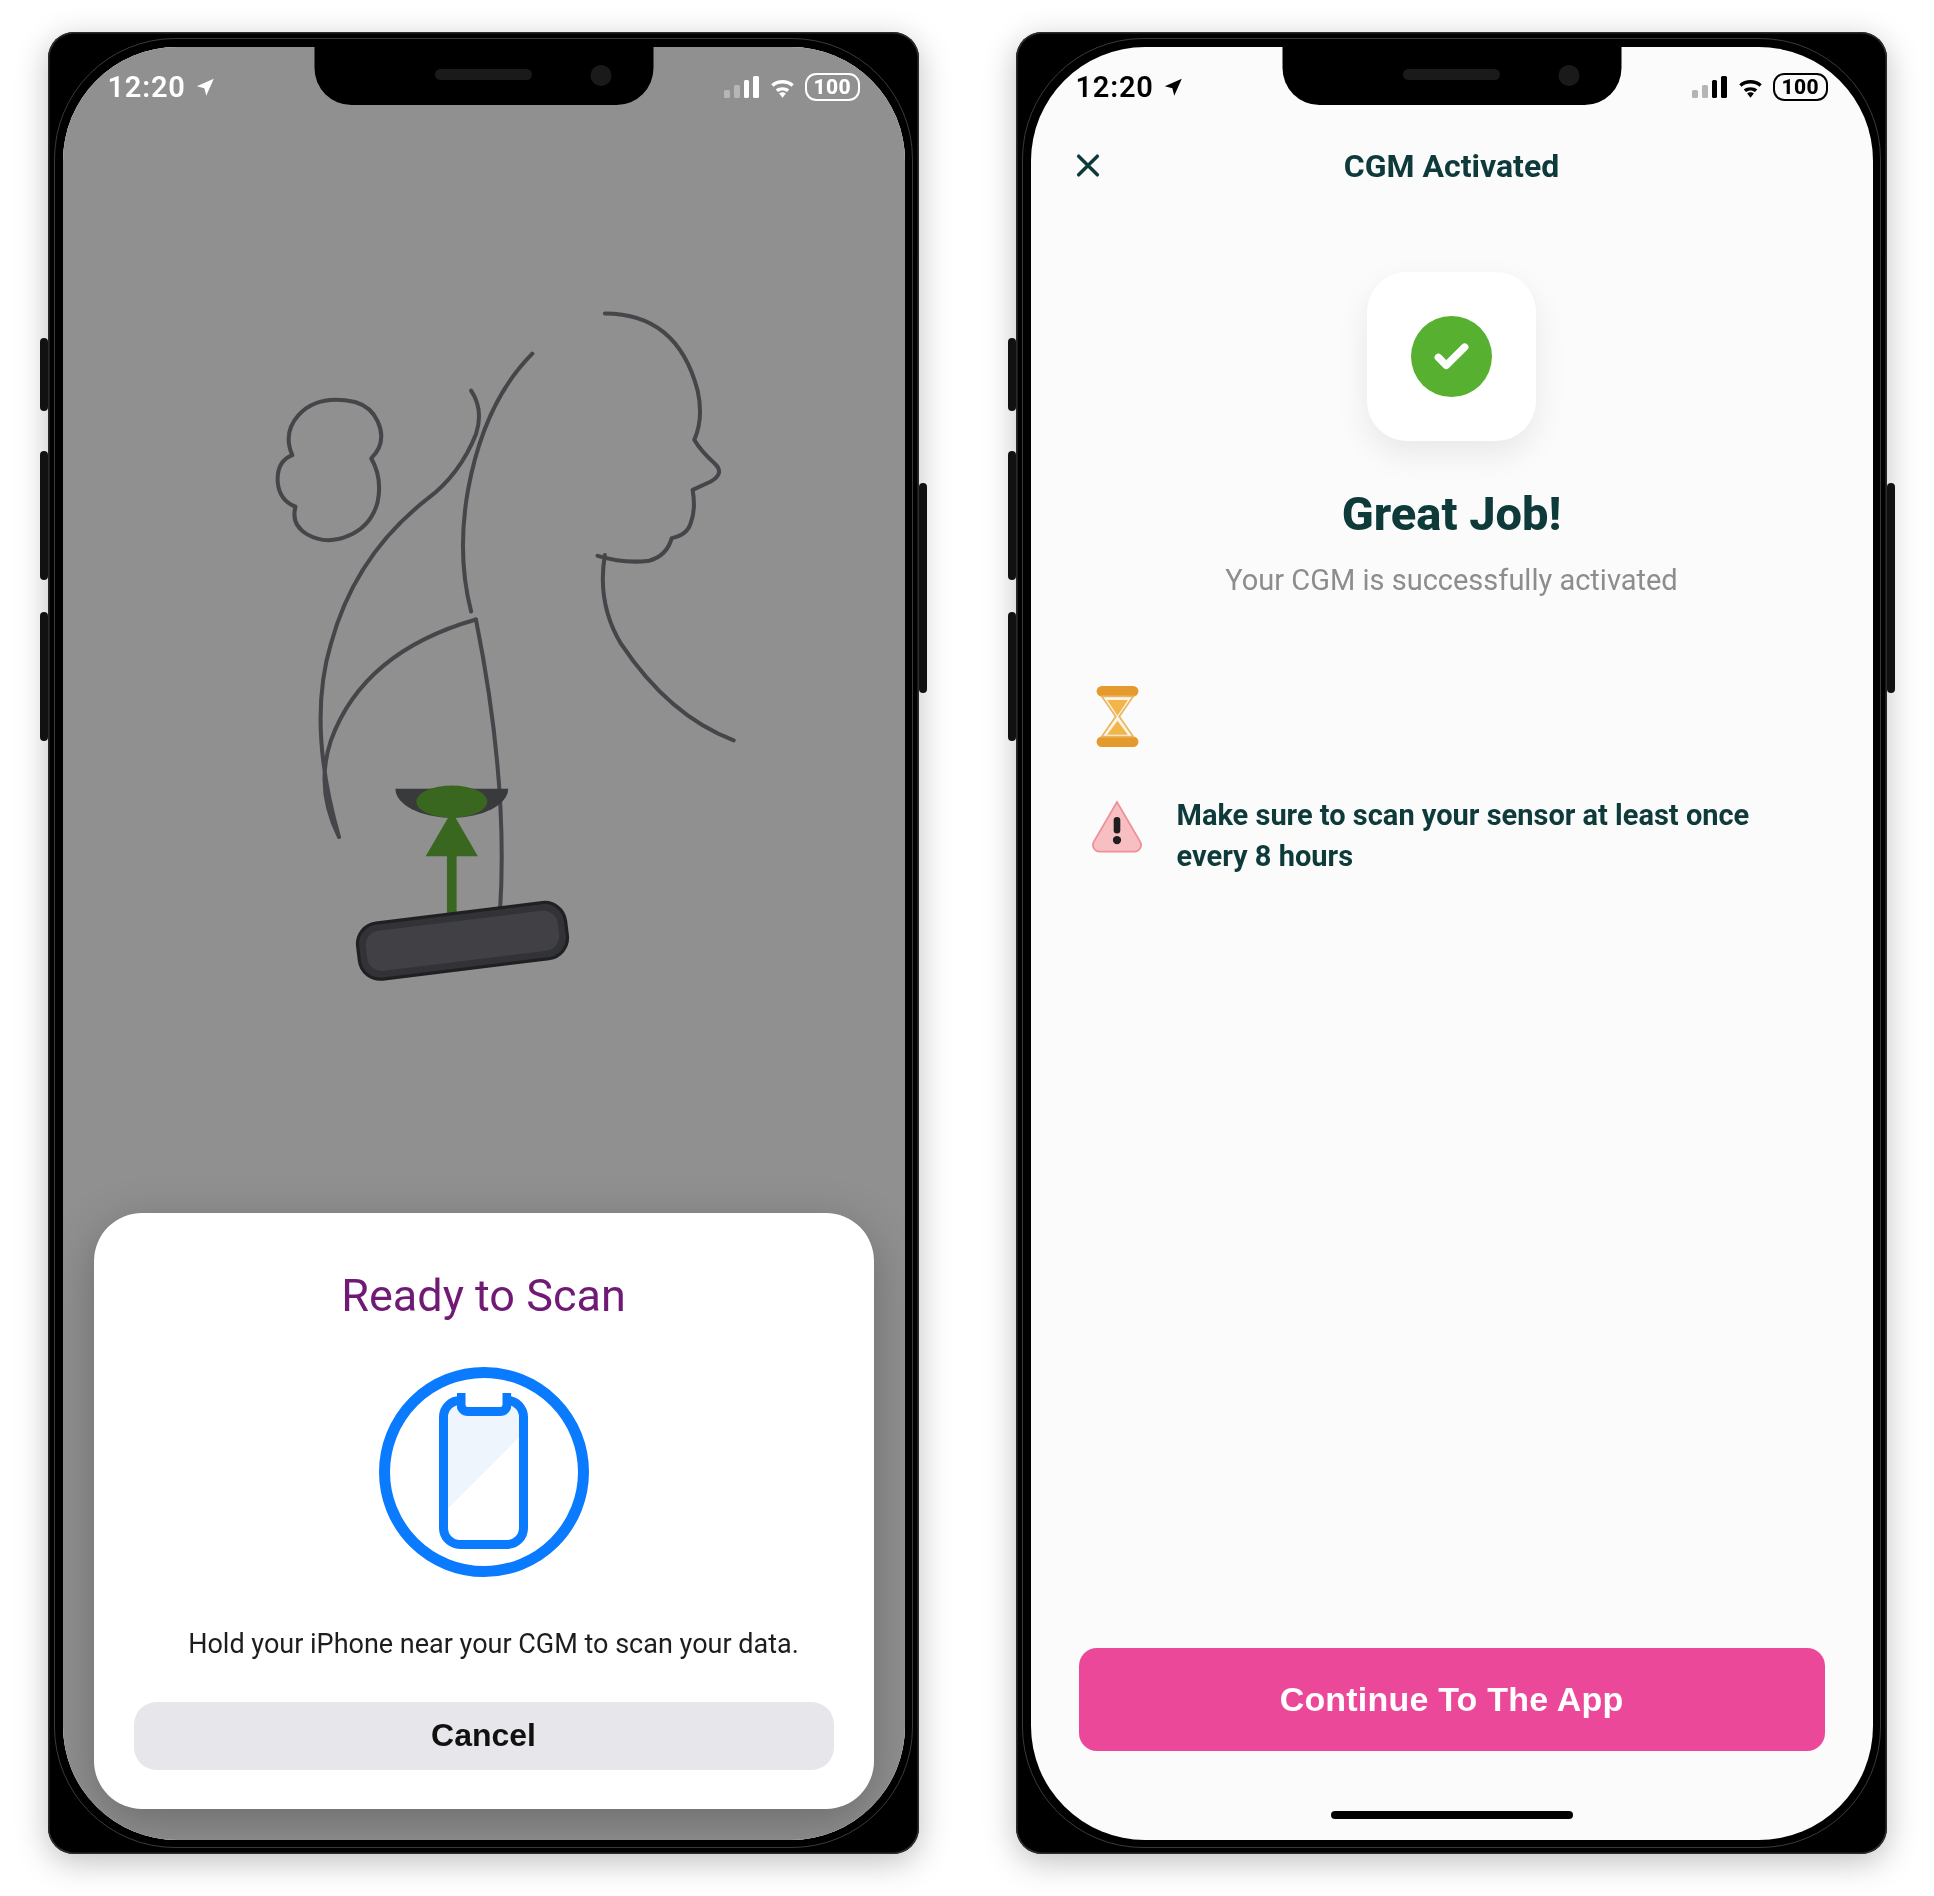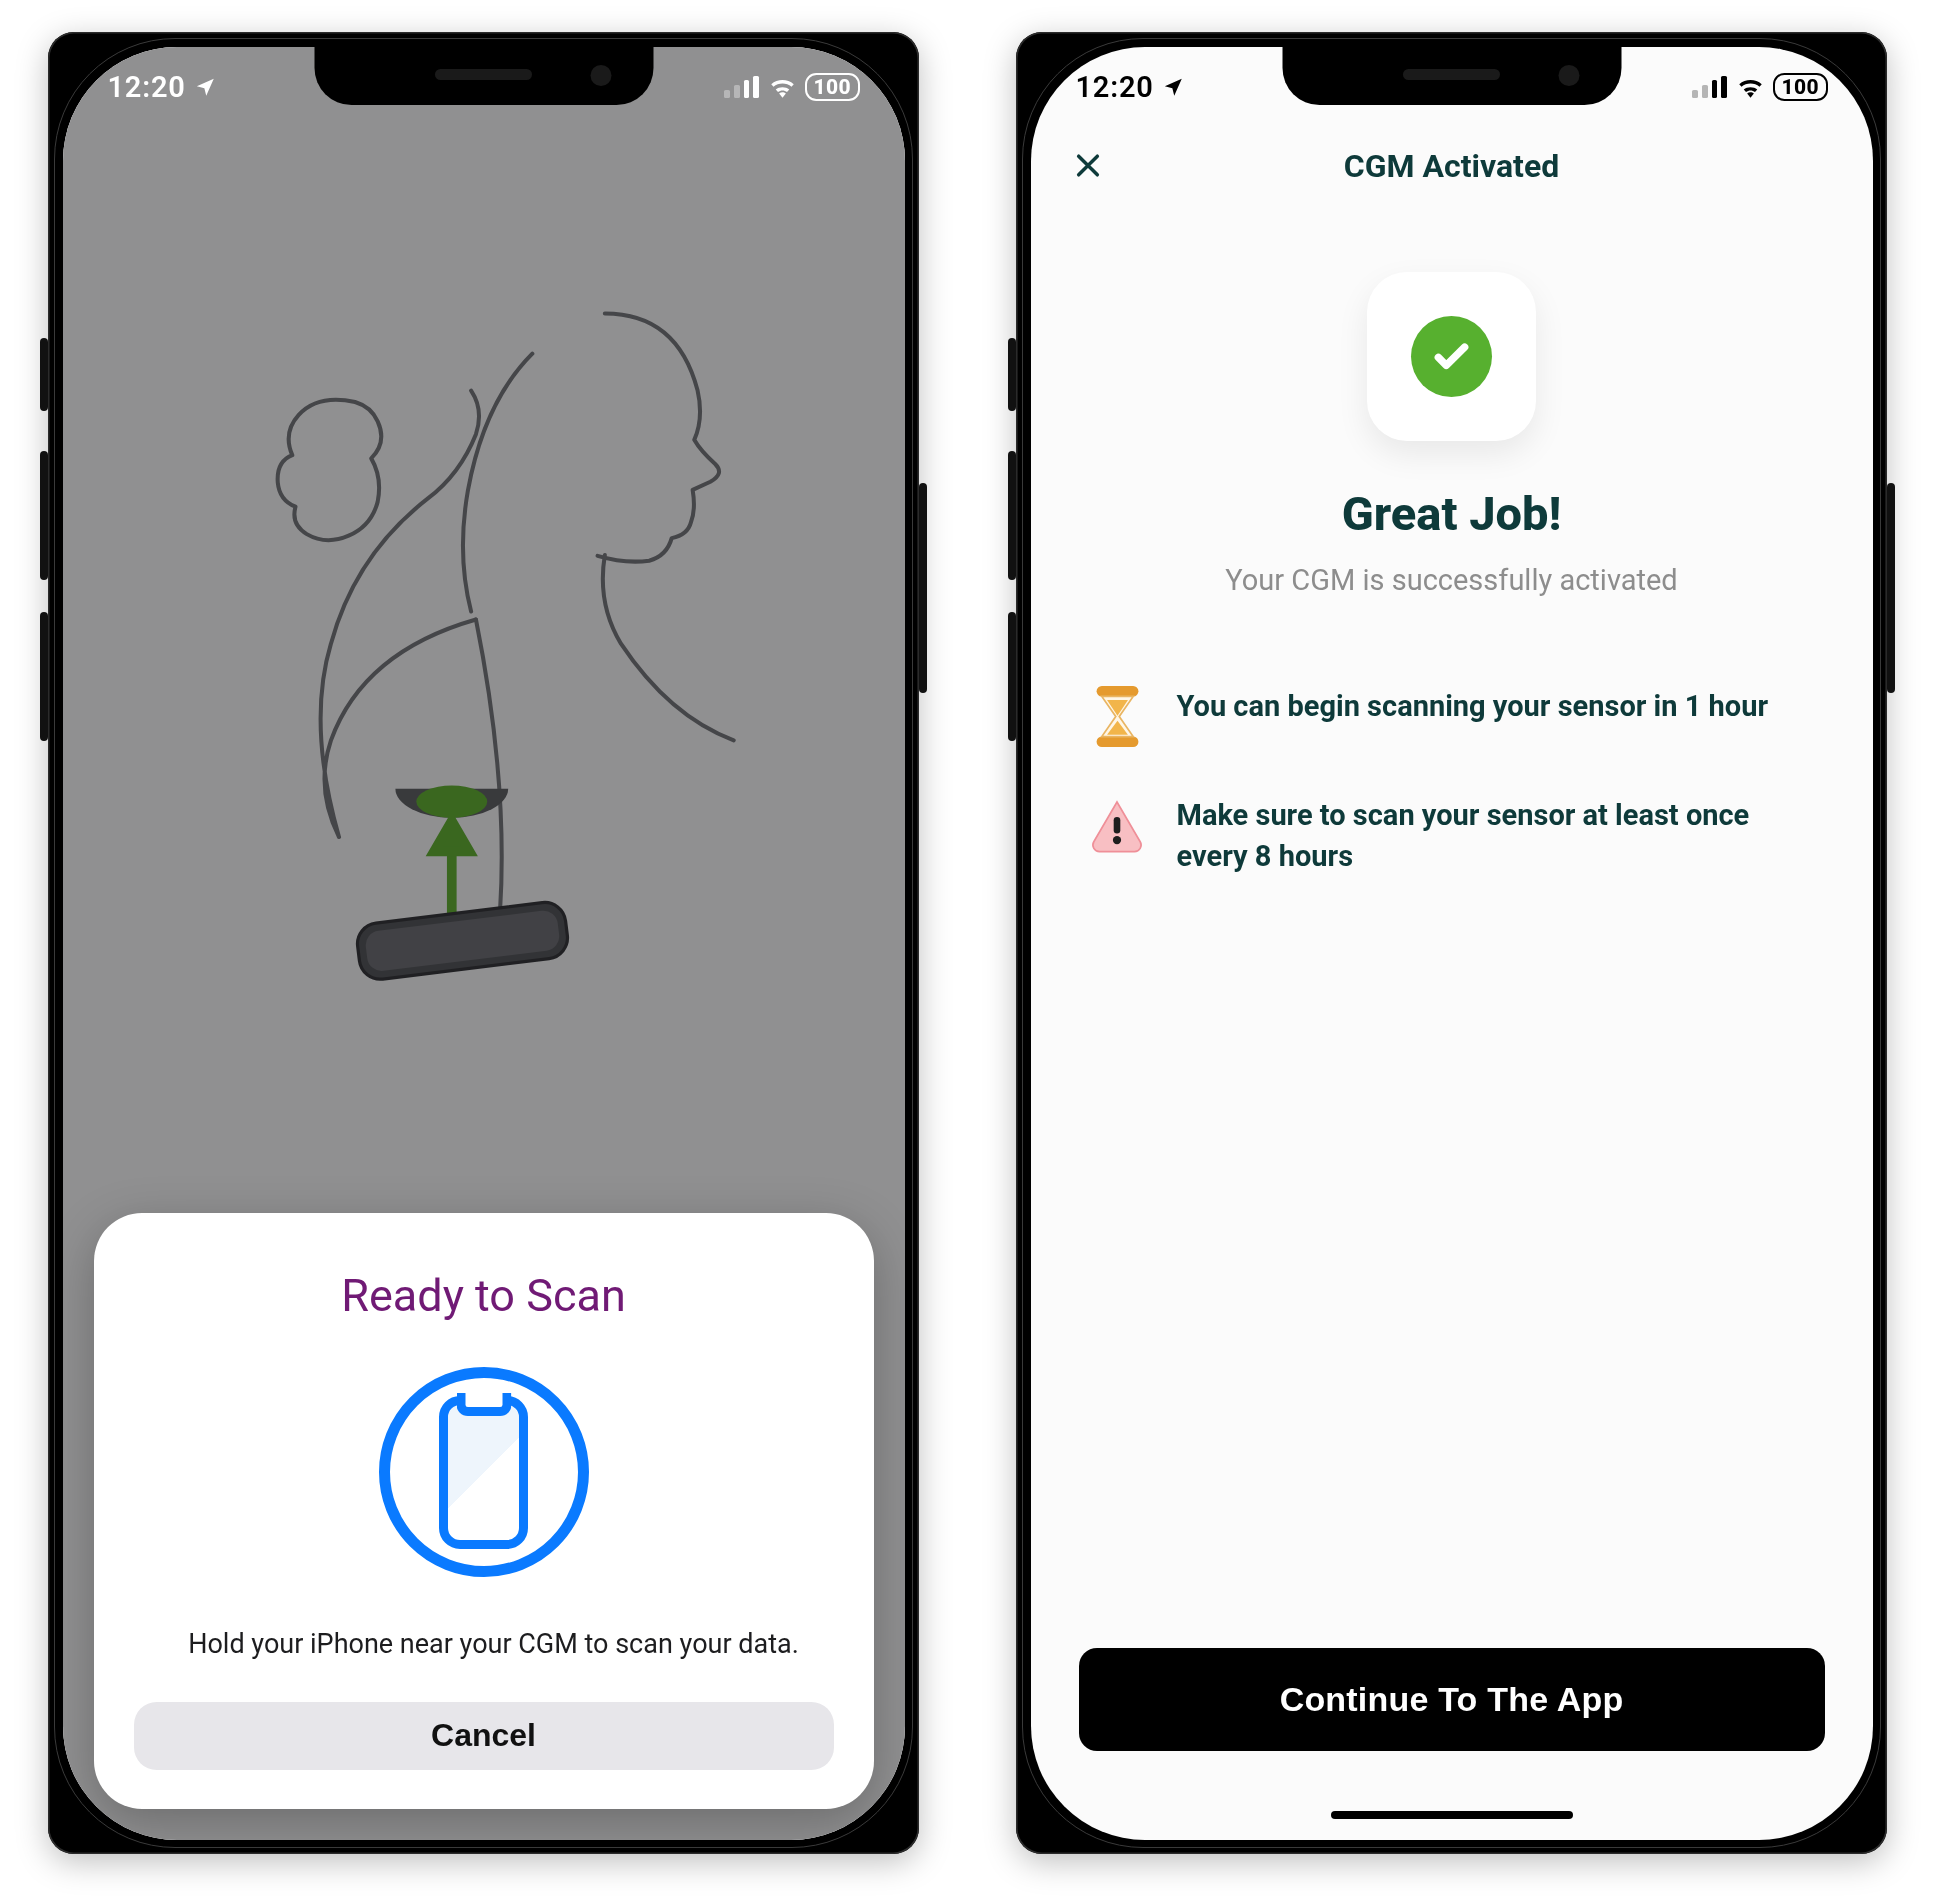--- a/index.html
+++ b/index.html
@@ -176,21 +176,21 @@
   .great-sub   { font-size:29px; color:#8d8d8d; margin-bottom:89px; text-align:center;}
 
   .info-list { width:100%; display:flex; flex-direction:column; gap:48px; }
   .info-row { display:flex; gap:29px; align-items:flex-start; }
   .info-icon { width:61px; height:61px; flex:0 0 61px; display:flex; align-items:center; justify-content:center; }
   .info-text { font-size:29px; line-height:1.4; font-weight:700; color:#0e3a3a; }
 
   .continue-btn {
     position:absolute; left:48px; right:48px; bottom:89px;
     height:103px; border:none; outline:none; cursor:pointer;
-    background:#000000; color:#fff; font-size:34px; font-weight:800;
+    background:#ec4899; color:#fff; font-size:34px; font-weight:800;
     border-radius:18px; letter-spacing:0.2px;
   }
 
   .home-indicator {
     position:absolute; bottom:21px; left:50%; transform:translateX(-50%);
     width:242px; height:8px; background:#000; border-radius:8px;
   }
 </style>
 </head>
 <body>
@@ -336,21 +336,20 @@
         <div class="info-row">
           <div class="info-icon">
             <svg width="55" height="61" viewBox="0 0 60 70">
               <rect x="6" y="0" width="48" height="12" rx="6" fill="#e59a2e"></rect>
               <rect x="6" y="58" width="48" height="12" rx="6" fill="#e59a2e"></rect>
               <path d="M12 12 h36 L32 35 L48 58 H12 L28 35 Z" fill="#fff6e6" stroke="#e9b562" stroke-width="2"></path>
               <path d="M18 16 h24 L30 34 Z" fill="#f2b54a"></path>
               <path d="M18 56 h24 L30 40 Z" fill="#f2b54a"></path>
             </svg>
           </div>
-          <div class="info-text">You can begin scanning your sensor in 1 hour</div>
         </div>
         <div class="info-row">
           <div class="info-icon">
             <svg width="58" height="58" viewBox="0 0 70 70">
               <path d="M35 6 l28 48 a8 8 0 0 1 -7 12 H14 a8 8 0 0 1 -7 -12 Z" fill="#f8bfc3" stroke="#ef8f98" stroke-width="2"></path>
               <rect x="31" y="24" width="8" height="20" rx="4" fill="#1e1e1e"></rect>
               <circle cx="35" cy="52" r="5" fill="#1e1e1e"></circle>
             </svg>
           </div>
           <div class="info-text">Make sure to scan your sensor at least once every 8 hours</div>

